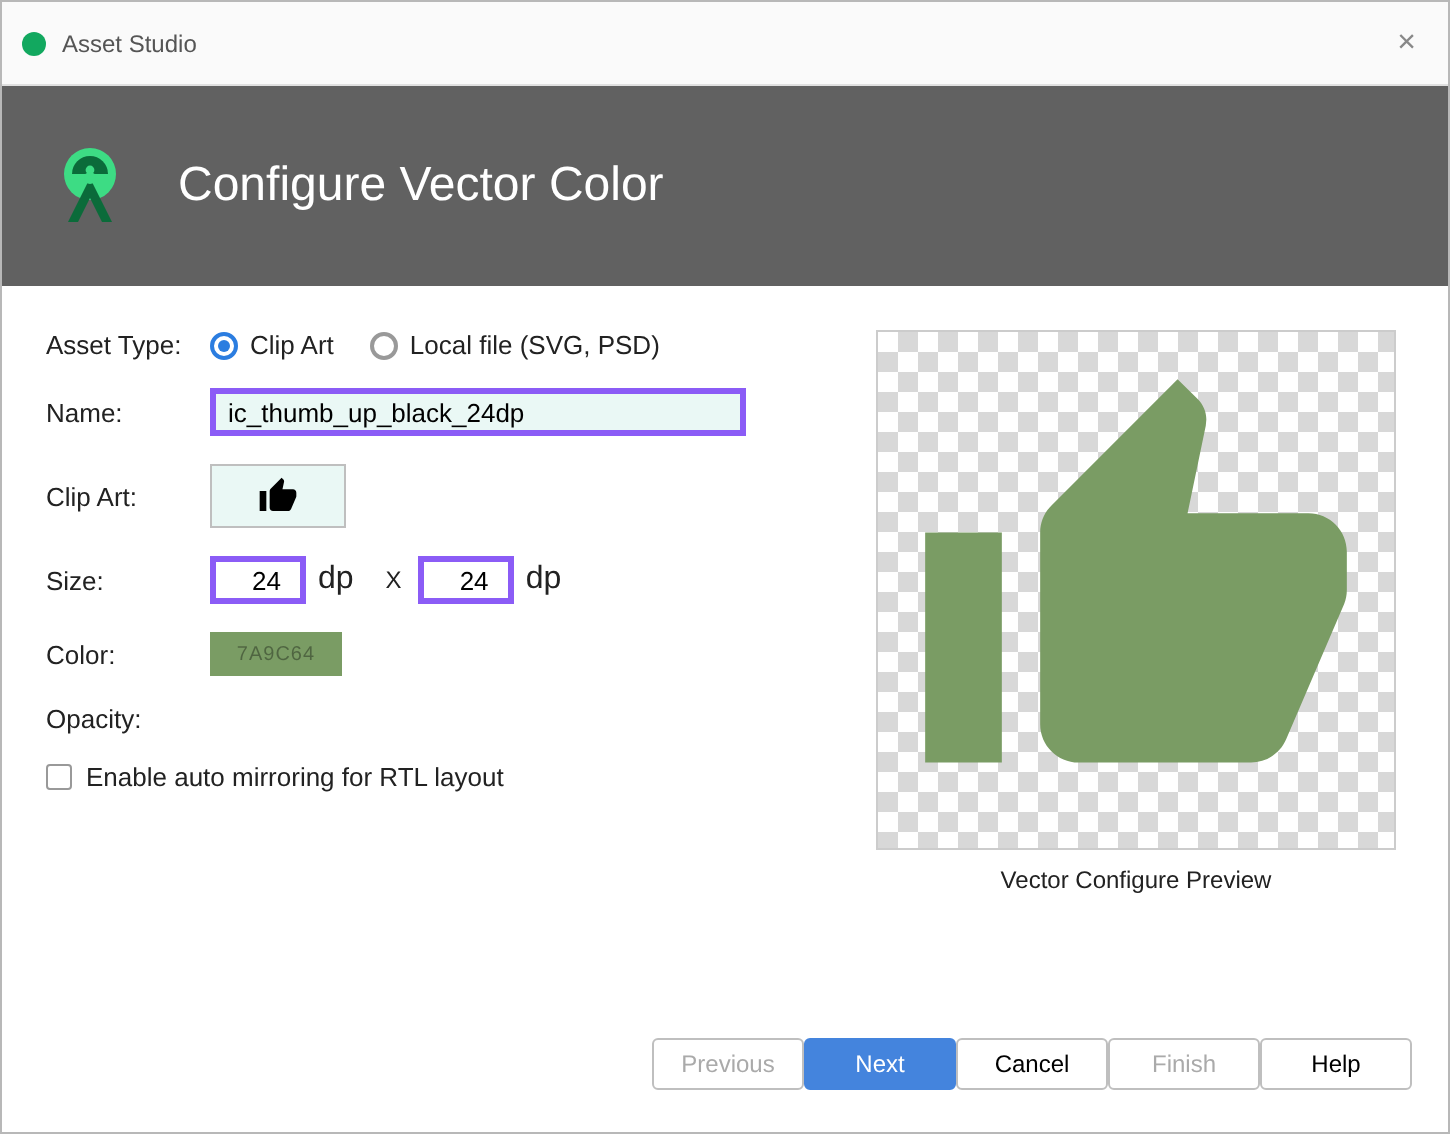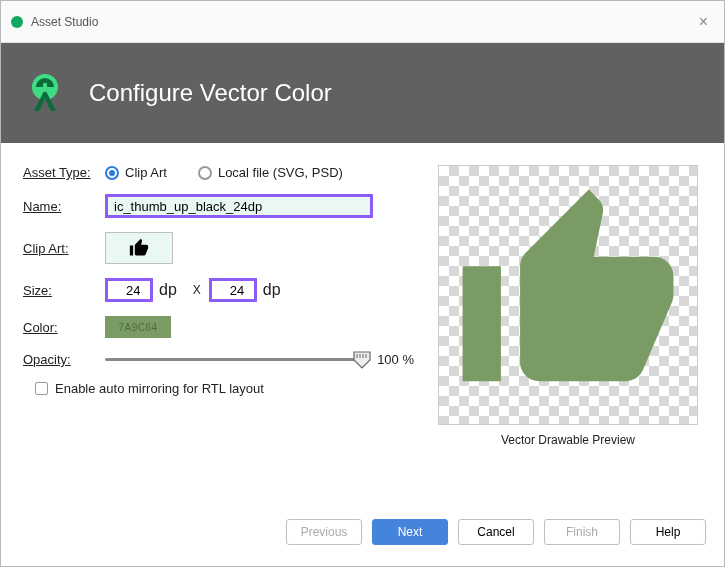--- a/index.html
+++ b/index.html
@@ -8,22 +8,22 @@
   .titlebar { height: 42px; background: #fafafa; border-bottom: 1px solid #e0e0e0; display: flex; align-items: center; padding: 0 10px; }
   .titlebar .app-icon { width: 12px; height: 12px; border-radius: 50%; background: #12a85f; margin-right: 8px; display:inline-block; }
   .titlebar .title { flex: 1; font-size: 12px; color: #555; }
   .titlebar .close { color: #888; font-size: 16px; padding: 0 6px; cursor: pointer; }
   .header { height: 100px; background: #616161; display: flex; align-items: center; padding: 0 22px; }
   .header .logo { width: 44px; height: 44px; margin-right: 22px; }
   .header h1 { color: #fff; font-weight: 400; font-size: 24px; }
   .body { flex: 1; display: flex; padding: 22px 22px 10px 22px; gap: 20px; }
   .form { flex: 1; }
   .row { display: flex; align-items: center; margin-bottom: 14px; }
-  .lbl { width: 82px; font-size: 13px; text-decoration: underline; }
-  .radio-group { display: flex; gap: 31px; align-items: center; }
+  .lbl { width: 82px; font-size: 13px; }
+  .radio-group { display: flex; gap: 18px; align-items: center; }
   .radio { width: 14px; height: 14px; border-radius: 50%; border: 2px solid #2b7de0; display:inline-flex; align-items:center; justify-content:center; margin-right:6px; }
   .radio.selected::after { content:""; width:6px; height:6px; border-radius:50%; background:#2b7de0; }
   .radio.unselected { border-color: #999; }
   .radio-wrap { display:flex; align-items:center; cursor:pointer; font-size:13px; }
   input.text { height: 24px; border: 3px solid #8b5cf6; padding: 2px 6px; font-size: 13px; background:#eaf8f5; }
   input.text.name { width: 268px; }
   input.text.size { width: 48px; background:#fff;padding-left:18px; }
   .clipart-btn { width: 68px; height: 32px; background:#eaf8f5; border:1px solid #bfbfbf; display:flex; align-items:center; justify-content:center; cursor:pointer; }
   .color-swatch { width: 66px; height: 22px; background:#7a9c64; color: rgba(0,0,0,0.35); font-size:10px; display:flex; align-items:center; justify-content:center; cursor:pointer; letter-spacing:0.5px; }
   .size-unit { margin: 0 8px 0 6px; font-size:16px; }
@@ -40,21 +40,21 @@
     linear-gradient(45deg,#d8d8d8 25%,transparent 25%),
     linear-gradient(-45deg,#d8d8d8 25%,transparent 25%),
     linear-gradient(45deg,transparent 75%,#d8d8d8 75%),
     linear-gradient(-45deg,transparent 75%,#d8d8d8 75%);
     background-size:20px 20px;
     background-position:0 0,0 10px,10px -10px,-10px 0;
     background-color:#fff;
   }
   .preview svg { position:relative; width: 230px; height:230px; }
   .preview-label { margin-top:8px; font-size:12px; }
-  .footer { height: 52px; border-top: 0; display:flex; justify-content:flex-end; align-items:center; gap:10px; padding: 0 18px 16px 0; }
+  .footer { height: 52px; border-top: 0; display:flex; justify-content:flex-end; align-items:center; padding: 0 18px 16px 0; }
   .btn { min-width: 76px; height: 26px; border:1px solid #bfbfbf; background:#fff; border-radius:3px; font-size:12px; cursor:pointer; }
   .btn.primary { background:#4484dd; color:#fff; border-color:#4484dd; }
   .btn.disabled { color:#aaa; cursor:default; }
 </style>
 </head>
 <body>
 
 <div class="window">
 
   <div class="titlebar">
@@ -114,49 +114,39 @@
         <span class="size-unit">dp</span>
       </div>
 
       <div class="row">
         <span class="lbl">Color:</span>
         <div class="color-swatch">7A9C64</div>
       </div>
 
       <div class="row">
         <span class="lbl">Opacity:</span>
-        <div class="slider-wrap">
-          <div class="slider">
-            <div class="track"></div>
-            <svg class="thumb" width="20" height="20" viewBox="0 0 20 20">
-              <path d="M2 2 H18 V10 L10 18 L2 10 Z" fill="#eee" stroke="#666" stroke-width="1.2"></path>
-              <path d="M5 4 V8 M8 4 V8 M11 4 V8 M14 4 V8" stroke="#666" stroke-width="1"></path>
-            </svg>
-          </div>
-          <span class="opacity-val">100 %</span>
-        </div>
       </div>
 
       <div class="row">
-        <label class="radio-wrap" style="margin-left:12px;">
+        <label class="radio-wrap" style="margin-left:0;">
           <span class="checkbox"></span>
           <span>Enable auto mirroring for RTL layout</span>
         </label>
       </div>
 
     </div>
 
     <div class="preview">
       <div class="preview-canvas">
         <div class="checker"></div>
         <svg viewBox="0 0 24 24">
           <path fill="#7a9c64" d="M1 21h4V9H1v12zm22-11c0-1.1-.9-2-2-2h-6.31l.95-4.57.03-.32c0-.41-.17-.79-.44-1.06L14.17 1 7.59 7.59C7.22 7.95 7 8.45 7 9v10c0 1.1.9 2 2 2h9c.83 0 1.54-.5 1.84-1.22l3.02-7.05c.09-.23.14-.47.14-.73v-2z"></path>
         </svg>
       </div>
-      <div class="preview-label">Vector Drawable Preview</div>
+      <div class="preview-label">Vector Configure Preview</div>
     </div>
   </div>
 
   <div class="footer">
     <button class="btn disabled">Previous</button>
     <button class="btn primary">Next</button>
     <button class="btn">Cancel</button>
     <button class="btn disabled">Finish</button>
     <button class="btn">Help</button>
   </div>

